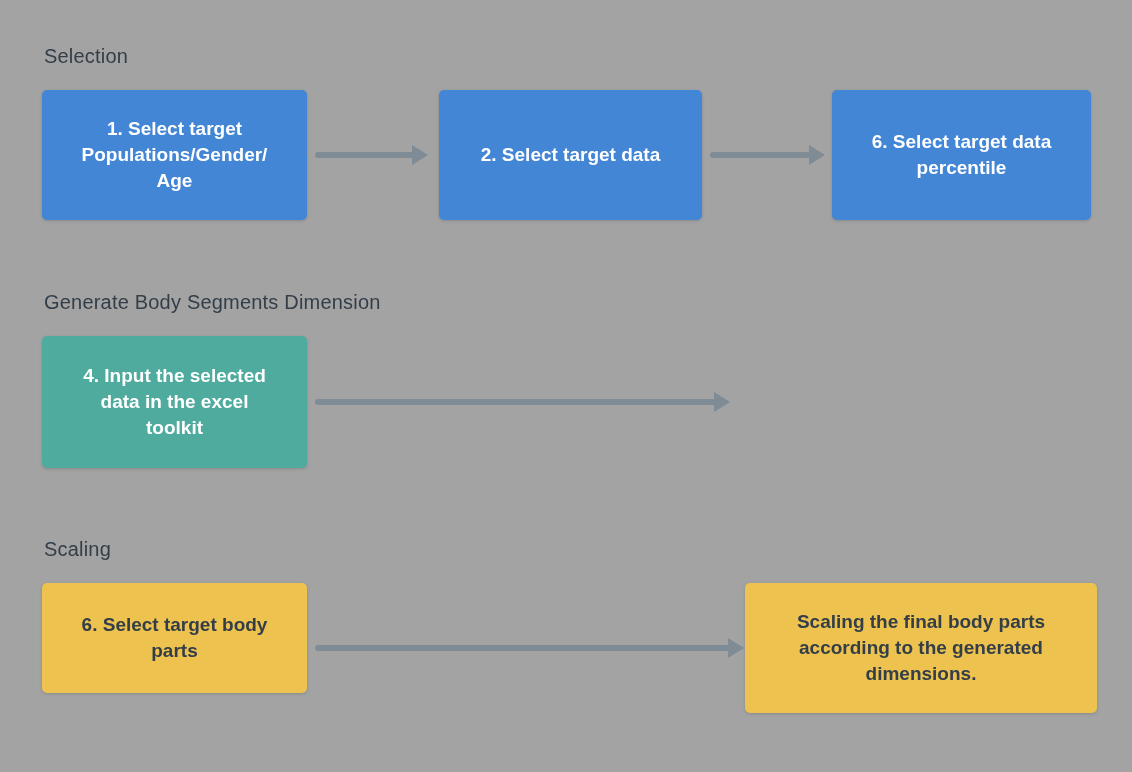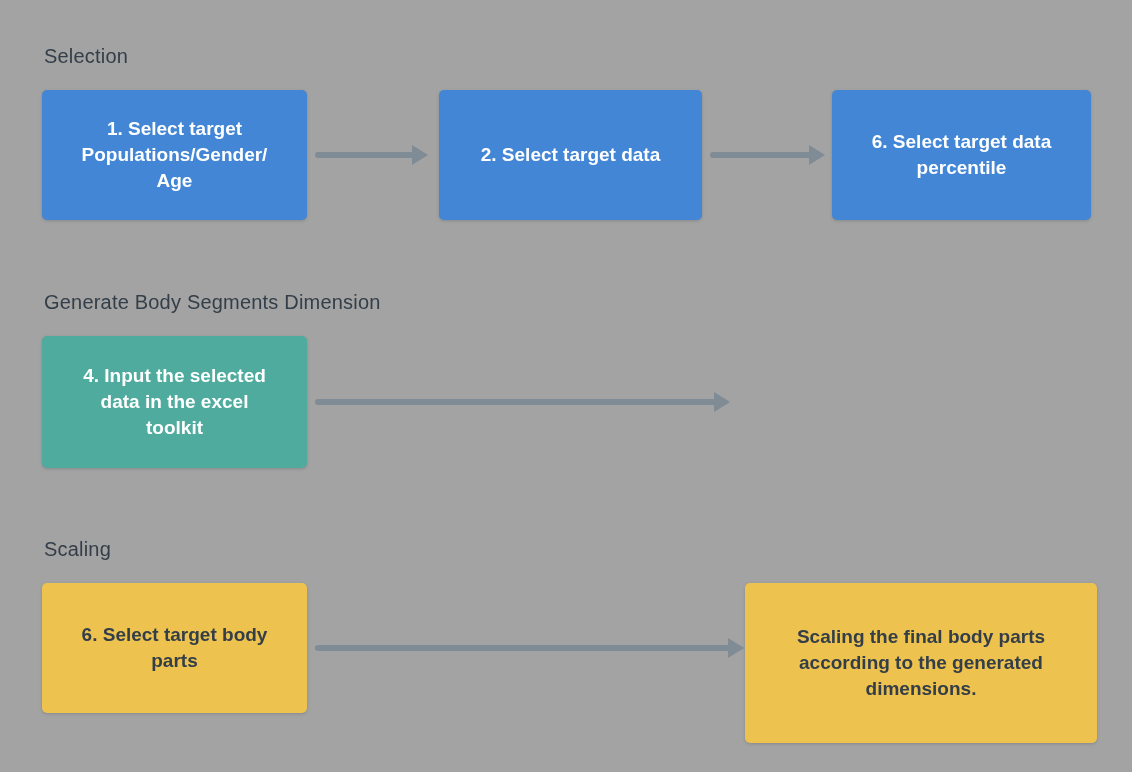--- a/index.html
+++ b/index.html
@@ -94,25 +94,25 @@
 toolkit</div>
 
   <div class="arrow" style="left:315px;top:392px;width:415px;">
     <span class="shaft"></span>
     <span class="head"></span>
   </div>
 
 
   <h2 class="section-title" style="left:44px;top:538px;">Scaling</h2>
 
-  <div class="node yellow" style="left:42px;top:583px;width:265px;height:130px;text-align:center;">6. Select target body
+  <div class="node yellow" style="left:42px;top:583px;width:265px;height:110px;text-align:center;">6. Select target body
 parts</div>
 
   <div class="arrow" style="left:315px;top:638px;width:429px;">
     <span class="shaft"></span>
     <span class="head"></span>
   </div>
 
-  <div class="node yellow" style="left:745px;top:583px;width:352px;height:160px;">Scaling the final body parts
+  <div class="node yellow" style="left:745px;top:583px;width:352px;height:130px;">Scaling the final body parts
 according to the generated
 dimensions.</div>
 
 </div>
 
 </body></html>

